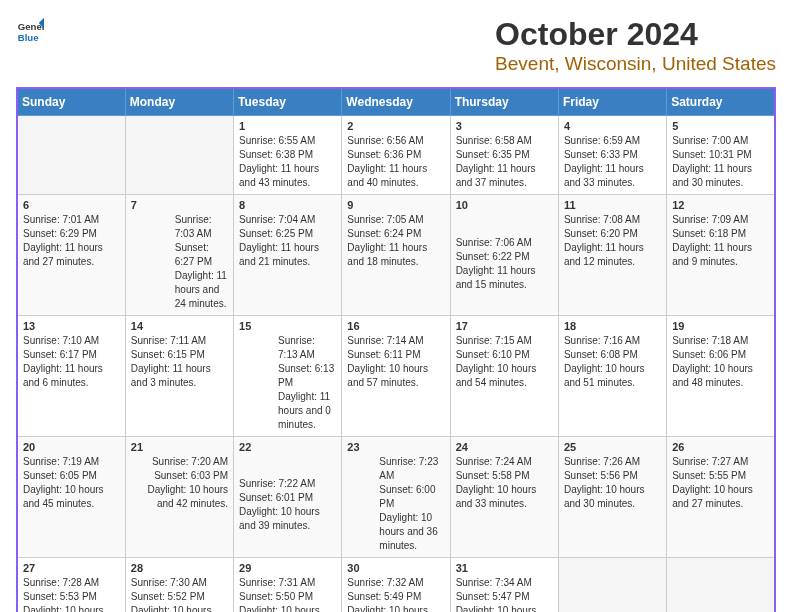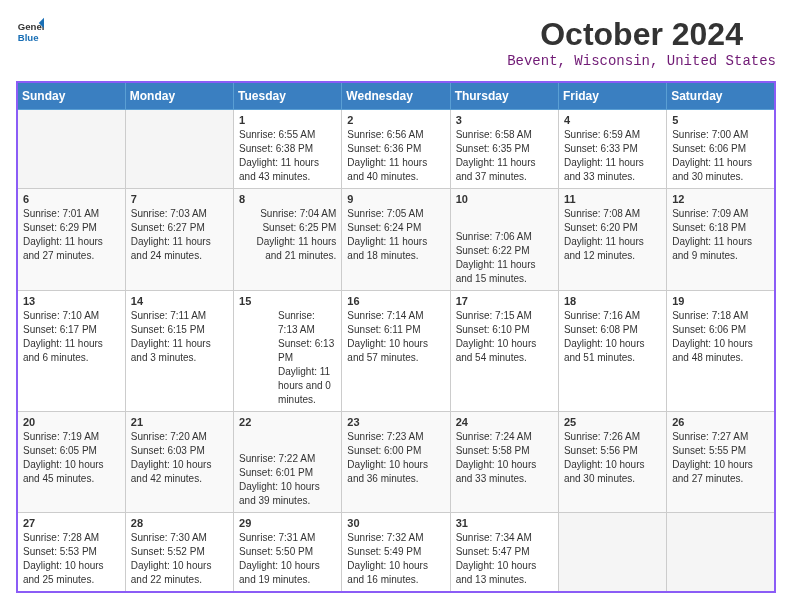--- a/index.html
+++ b/index.html
@@ -19,31 +19,30 @@
     .logo {
       display: flex;
       align-items: center;
       gap: 4px;
     }
     .logo-icon {
       width: 28px;
       height: 28px;
     }
     .title-block {
-      text-align: center;
+      text-align: left;
     }
     .main-title {
       font-size: 32px;
       font-weight: bold;
       color: #333;
     }
     .subtitle {
-      font-size: 14px;
-      color: #701a75;
-      font-family: Liberation Mono, monospace;
+      font-size: 19px;
+      color: #a16207;
     }
     .calendar {
       width: 100%;
       border-collapse: collapse;
       border: 2px solid #8b5cf6;
     }
     .calendar th {
       background-color: #3a7fc1;
       color: white;
       font-size: 12px;
@@ -133,40 +132,40 @@
         </td>
         <td>
           <div class="day-number">4</div>
           <div class="day-info" style="white-space: pre-line;">Sunrise: 6:59 AM
 Sunset: 6:33 PM
 Daylight: 11 hours and 33 minutes.</div>
         </td>
         <td>
           <div class="day-number">5</div>
           <div class="day-info" style="white-space: pre-line;">Sunrise: 7:00 AM
-Sunset: 6:06 PM
+Sunset: 10:31 PM
 Daylight: 11 hours and 30 minutes.</div>
         </td>
       </tr>
       <tr class="row-alt">
         <td>
           <div class="day-number">6</div>
           <div class="day-info" style="white-space: pre-line;">Sunrise: 7:01 AM
 Sunset: 6:29 PM
 Daylight: 11 hours and 27 minutes.</div>
         </td>
         <td>
           <div class="day-number">7</div>
-          <div class="day-info" style="white-space: pre-line;">Sunrise: 7:03 AM
+          <div class="day-info" style="white-space: pre-line; margin-left: 44px;">Sunrise: 7:03 AM
 Sunset: 6:27 PM
 Daylight: 11 hours and 24 minutes.</div>
         </td>
         <td>
           <div class="day-number">8</div>
-          <div class="day-info" style="white-space: pre-line; text-align: right;">Sunrise: 7:04 AM
+          <div class="day-info" style="white-space: pre-line;">Sunrise: 7:04 AM
 Sunset: 6:25 PM
 Daylight: 11 hours and 21 minutes.</div>
         </td>
         <td>
           <div class="day-number">9</div>
           <div class="day-info" style="white-space: pre-line;">Sunrise: 7:05 AM
 Sunset: 6:24 PM
 Daylight: 11 hours and 18 minutes.</div>
         </td>
         <td>
@@ -234,33 +233,33 @@
       </tr>
       <tr class="row-alt">
         <td>
           <div class="day-number">20</div>
           <div class="day-info" style="white-space: pre-line;">Sunrise: 7:19 AM
 Sunset: 6:05 PM
 Daylight: 10 hours and 45 minutes.</div>
         </td>
         <td>
           <div class="day-number">21</div>
-          <div class="day-info" style="white-space: pre-line;">Sunrise: 7:20 AM
+          <div class="day-info" style="white-space: pre-line; text-align: right;">Sunrise: 7:20 AM
 Sunset: 6:03 PM
 Daylight: 10 hours and 42 minutes.</div>
         </td>
         <td>
           <div class="day-number">22</div>
           <div class="day-info" style="white-space: pre-line; margin-top: 24px;">Sunrise: 7:22 AM
 Sunset: 6:01 PM
 Daylight: 10 hours and 39 minutes.</div>
         </td>
         <td>
           <div class="day-number">23</div>
-          <div class="day-info" style="white-space: pre-line;">Sunrise: 7:23 AM
+          <div class="day-info" style="white-space: pre-line; margin-left: 32px;">Sunrise: 7:23 AM
 Sunset: 6:00 PM
 Daylight: 10 hours and 36 minutes.</div>
         </td>
         <td>
           <div class="day-number">24</div>
           <div class="day-info" style="white-space: pre-line;">Sunrise: 7:24 AM
 Sunset: 5:58 PM
 Daylight: 10 hours and 33 minutes.</div>
         </td>
         <td>

